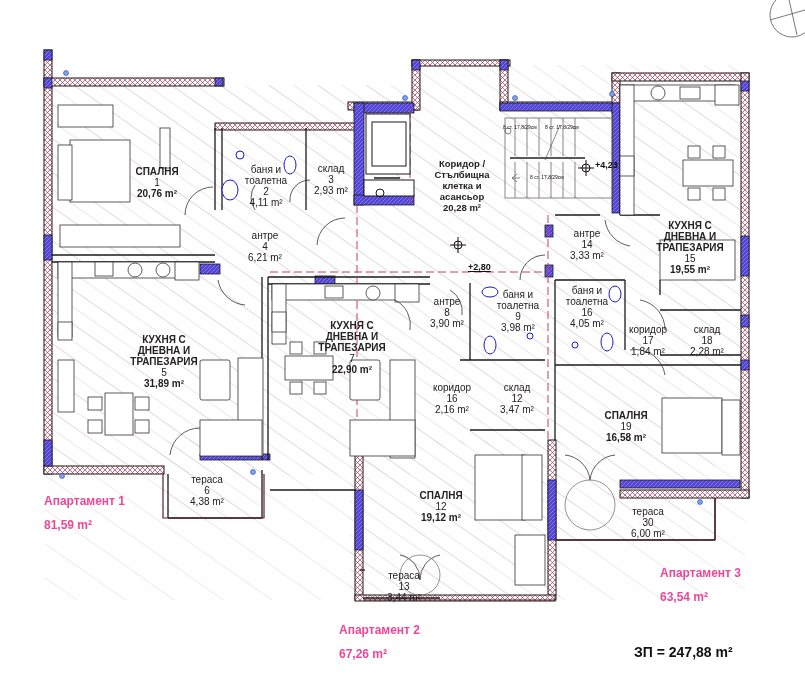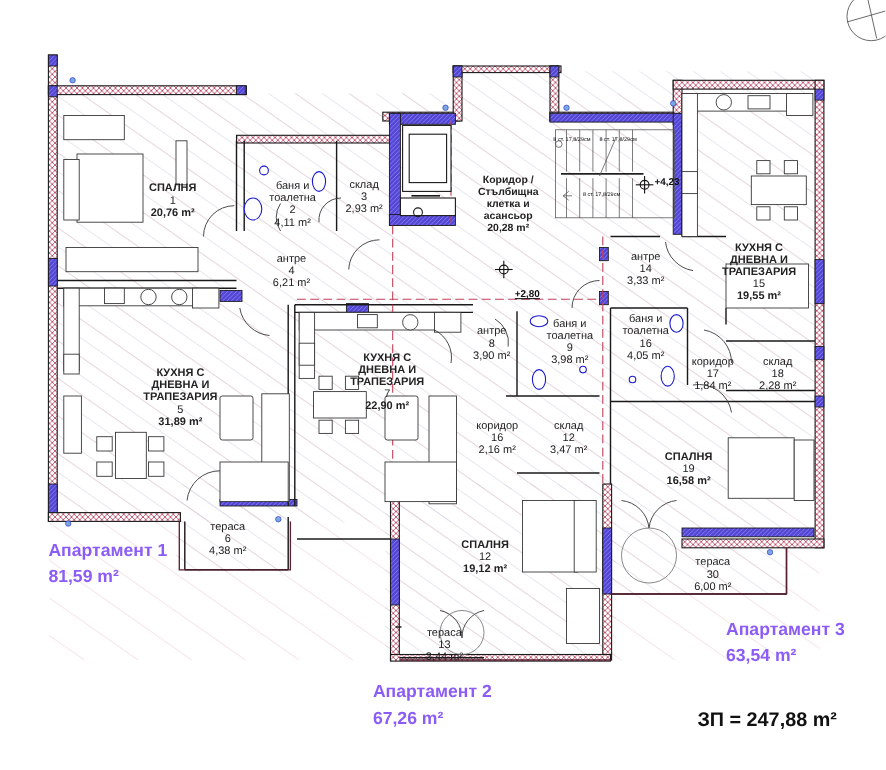--- a/index.html
+++ b/index.html
@@ -5,24 +5,24 @@
   html,body{margin:0;padding:0;background:#ffffff;}
   body{width:805px;height:700px;position:relative;overflow:hidden;font-family:"Liberation Sans",sans-serif;color:#111;}
   svg.plan{position:absolute;left:0;top:0;width:805px;height:700px;}
   .lbl{position:absolute;text-align:center;font-size:10px;line-height:11px;font-weight:bold;color:#222;white-space:nowrap;transform:translateX(-50%);}
   .lbl .nm{display:block;}
   .lbl .no{display:block;font-weight:normal;}
   .lbl .ar{display:block;}
   .lbl.sm{font-weight:normal;}
   .lbl.sm .nm{font-weight:normal;}
   .lbl.big{font-size:9.5px;}
-  .apt{position:absolute;font-size:16px;font-weight:bold;color:#8b5cf6;line-height:18px;}
+  .apt{position:absolute;font-size:12px;font-weight:bold;color:#ec4899;line-height:18px;}
   .apt .an{display:block;}
   .apt .aa{display:block;margin-top:6px;}
-  .total{position:absolute;left:634px;top:644px;font-size:18px;font-weight:bold;color:#111;}
+  .total{position:absolute;left:634px;top:644px;font-size:14px;font-weight:bold;color:#111;}
   .lvl{position:absolute;font-size:9px;font-weight:bold;color:#111;}
 </style>
 </head>
 <body>
 
 <svg class="plan" viewBox="0 0 805 700" xmlns="http://www.w3.org/2000/svg">
   <defs>
     <pattern id="diag" width="14" height="14" patternUnits="userSpaceOnUse" patternTransform="rotate(-55)">
       <line x1="0" y1="0" x2="0" y2="14" stroke="#d4d4e2" stroke-width="1"></line>
     </pattern>

